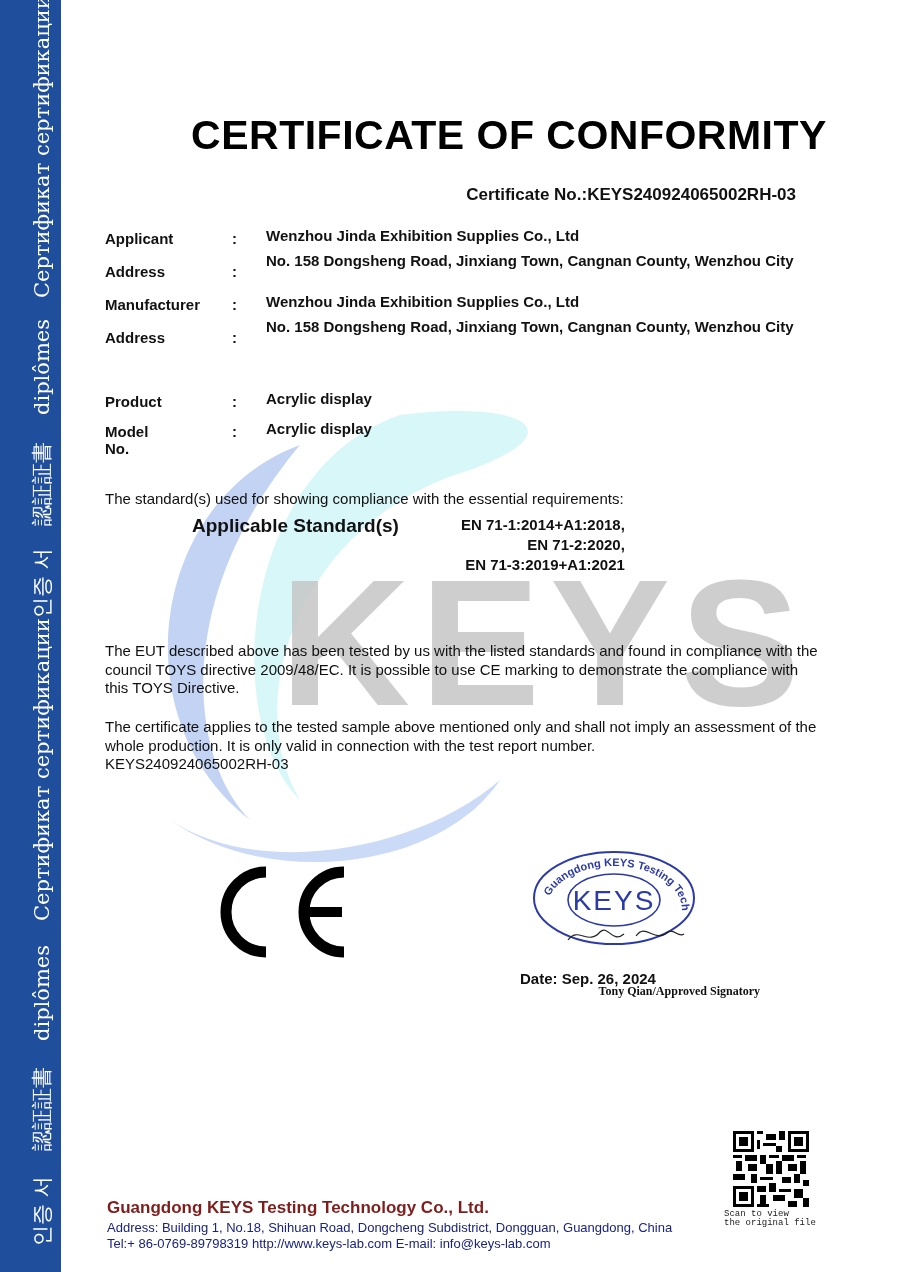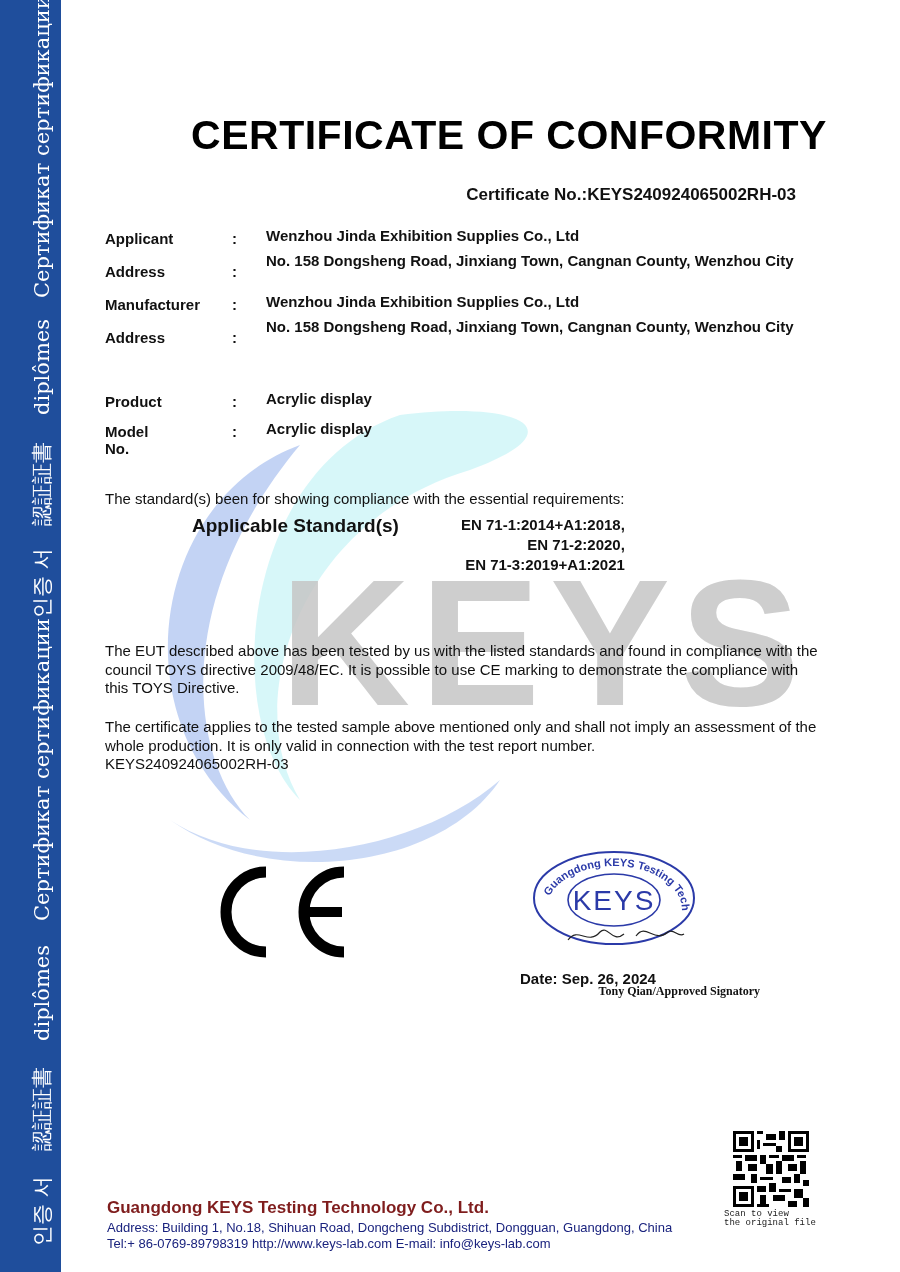--- a/index.html
+++ b/index.html
@@ -89,21 +89,21 @@
     <span class="colon">:</span>
     <span class="val" style="top:-3px">Acrylic display</span>
   </div>
   <div class="row" style="position:absolute;top:197px">
     <span class="lbl">Model No.</span>
     <span class="colon">:</span>
     <span class="val" style="top:-3px">Acrylic display</span>
   </div>
 </div>
 
-<div class="para" style="top:490px">The standard(s) been for showing compliance with the essential requirements:</div>
+<div class="para" style="top:490px">The standard(s) used for showing compliance with the essential requirements:</div>
 <div class="std-label">Applicable Standard(s)</div>
 <div class="std-list">
   <div>EN 71-1:2014+A1:2018,</div>
   <div>EN 71-2:2020,</div>
   <div>EN 71-3:2019+A1:2021</div>
 </div>
 
 <div class="para" style="top:642px">The EUT described above has been tested by us with the listed standards and found in compliance with the council TOYS directive 2009/48/EC. It is possible to use CE marking to demonstrate the compliance with this TOYS Directive.</div>
 <div class="para" style="top:718px">
   <span>The certificate applies to the tested sample above mentioned only and shall not imply an assessment of the whole production. It is only valid in connection with the test report number.</span><br>

